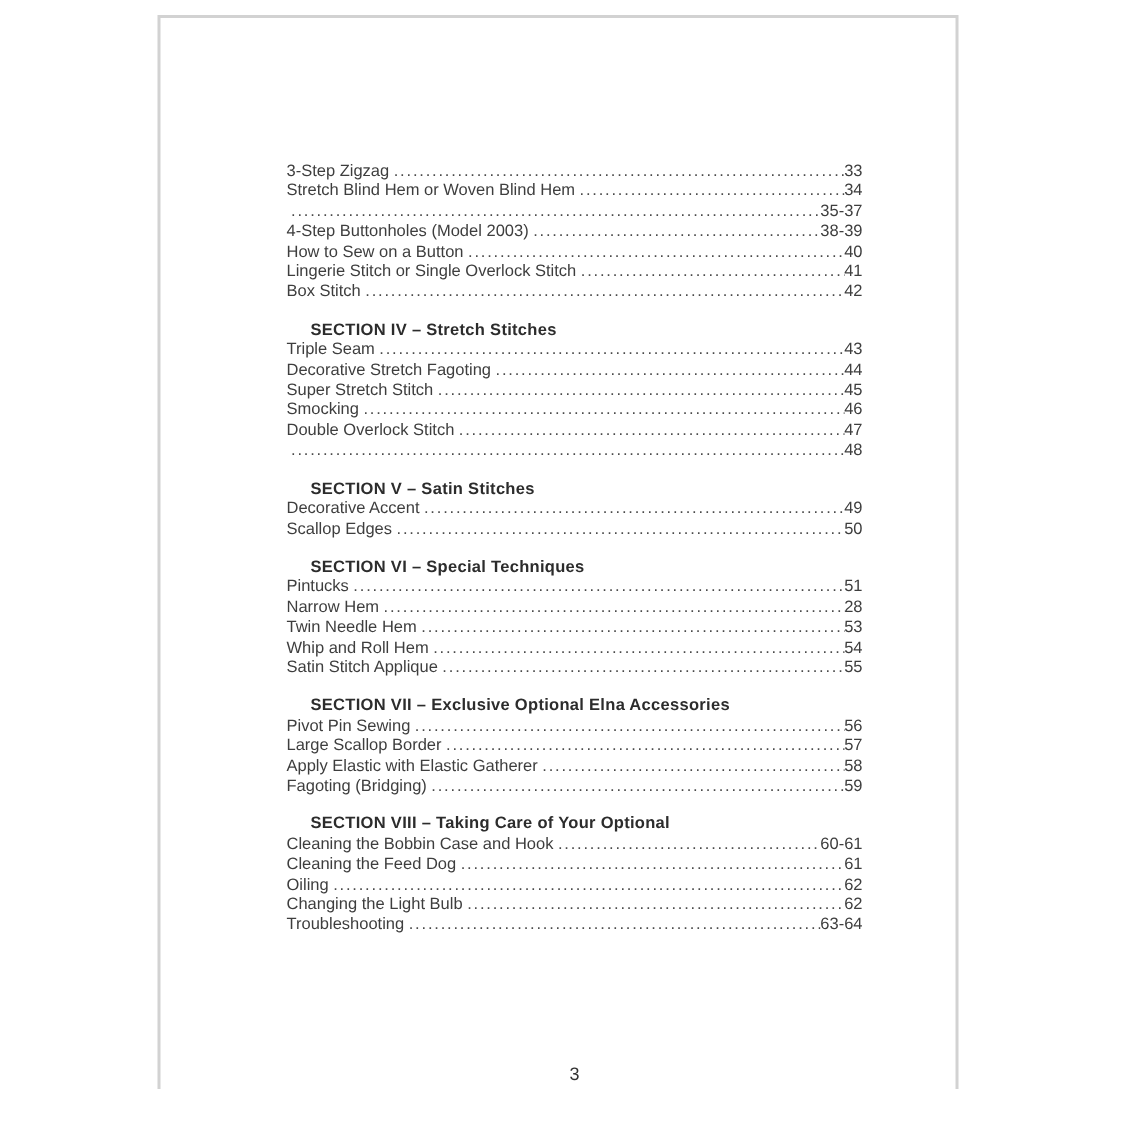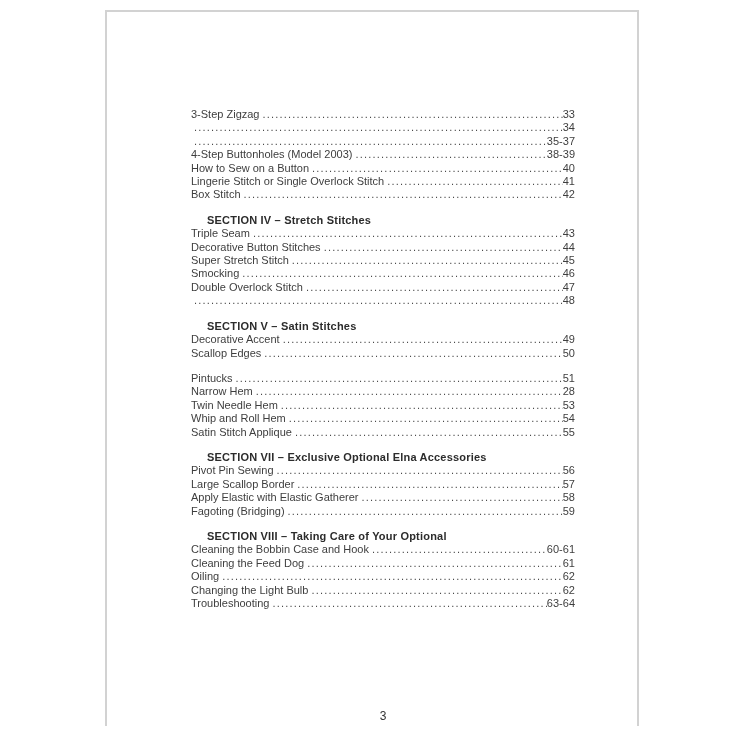--- a/index.html
+++ b/index.html
@@ -81,20 +81,21 @@
 <div class="screen">
   <div class="page">
     <div class="toc">
         <div class="toc-section">
           <div class="toc-row">
             <span class="toc-label">3-Step Zigzag</span>
             <span class="toc-dots">........................................................................................................................................................................................................</span>
             <span class="toc-page">33</span>
           </div>
           <div class="toc-row">
+            <span class="toc-label">Stretch Blind Hem or Woven Blind Hem</span>
             <span class="toc-dots">........................................................................................................................................................................................................</span>
             <span class="toc-page">34</span>
           </div>
           <div class="toc-row">
             <span class="toc-dots">........................................................................................................................................................................................................</span>
             <span class="toc-page">35-37</span>
           </div>
           <div class="toc-row">
             <span class="toc-label">4-Step Buttonholes (Model 2003)</span>
             <span class="toc-dots">........................................................................................................................................................................................................</span>
@@ -117,21 +118,21 @@
           </div>
         </div>
         <div class="toc-section">
           <div class="toc-heading">SECTION IV – Stretch Stitches</div>
           <div class="toc-row">
             <span class="toc-label">Triple Seam</span>
             <span class="toc-dots">........................................................................................................................................................................................................</span>
             <span class="toc-page">43</span>
           </div>
           <div class="toc-row">
-            <span class="toc-label">Decorative Button Stitches</span>
+            <span class="toc-label">Decorative Stretch Fagoting</span>
             <span class="toc-dots">........................................................................................................................................................................................................</span>
             <span class="toc-page">44</span>
           </div>
           <div class="toc-row">
             <span class="toc-label">Super Stretch Stitch</span>
             <span class="toc-dots">........................................................................................................................................................................................................</span>
             <span class="toc-page">45</span>
           </div>
           <div class="toc-row">
             <span class="toc-label">Smocking</span>
@@ -155,20 +156,21 @@
             <span class="toc-dots">........................................................................................................................................................................................................</span>
             <span class="toc-page">49</span>
           </div>
           <div class="toc-row">
             <span class="toc-label">Scallop Edges</span>
             <span class="toc-dots">........................................................................................................................................................................................................</span>
             <span class="toc-page">50</span>
           </div>
         </div>
         <div class="toc-section">
+          <div class="toc-heading">SECTION VI – Special Techniques</div>
           <div class="toc-row">
             <span class="toc-label">Pintucks</span>
             <span class="toc-dots">........................................................................................................................................................................................................</span>
             <span class="toc-page">51</span>
           </div>
           <div class="toc-row">
             <span class="toc-label">Narrow Hem</span>
             <span class="toc-dots">........................................................................................................................................................................................................</span>
             <span class="toc-page">28</span>
           </div>

